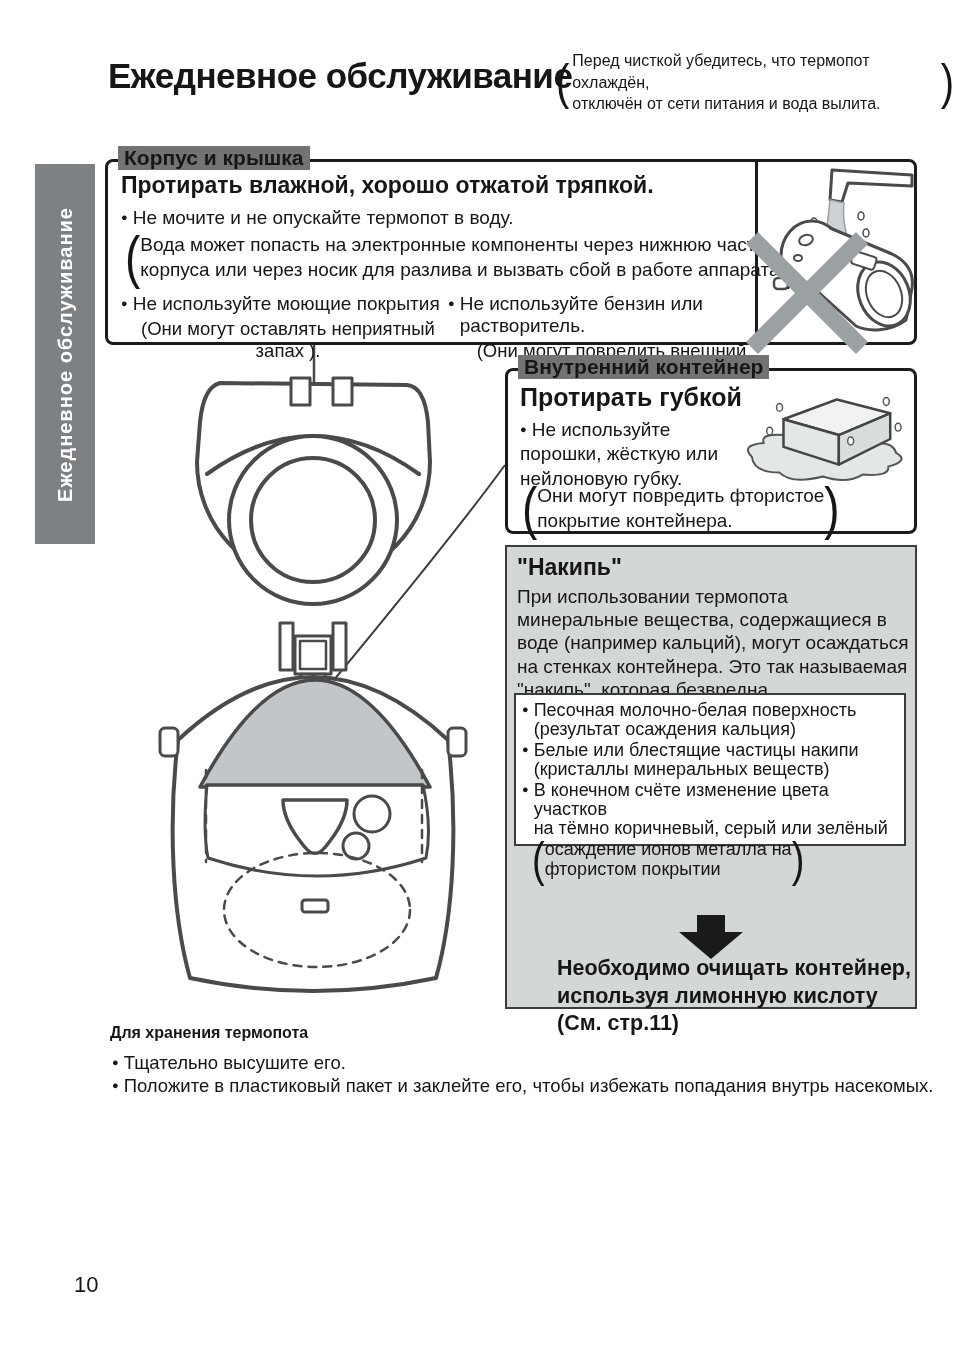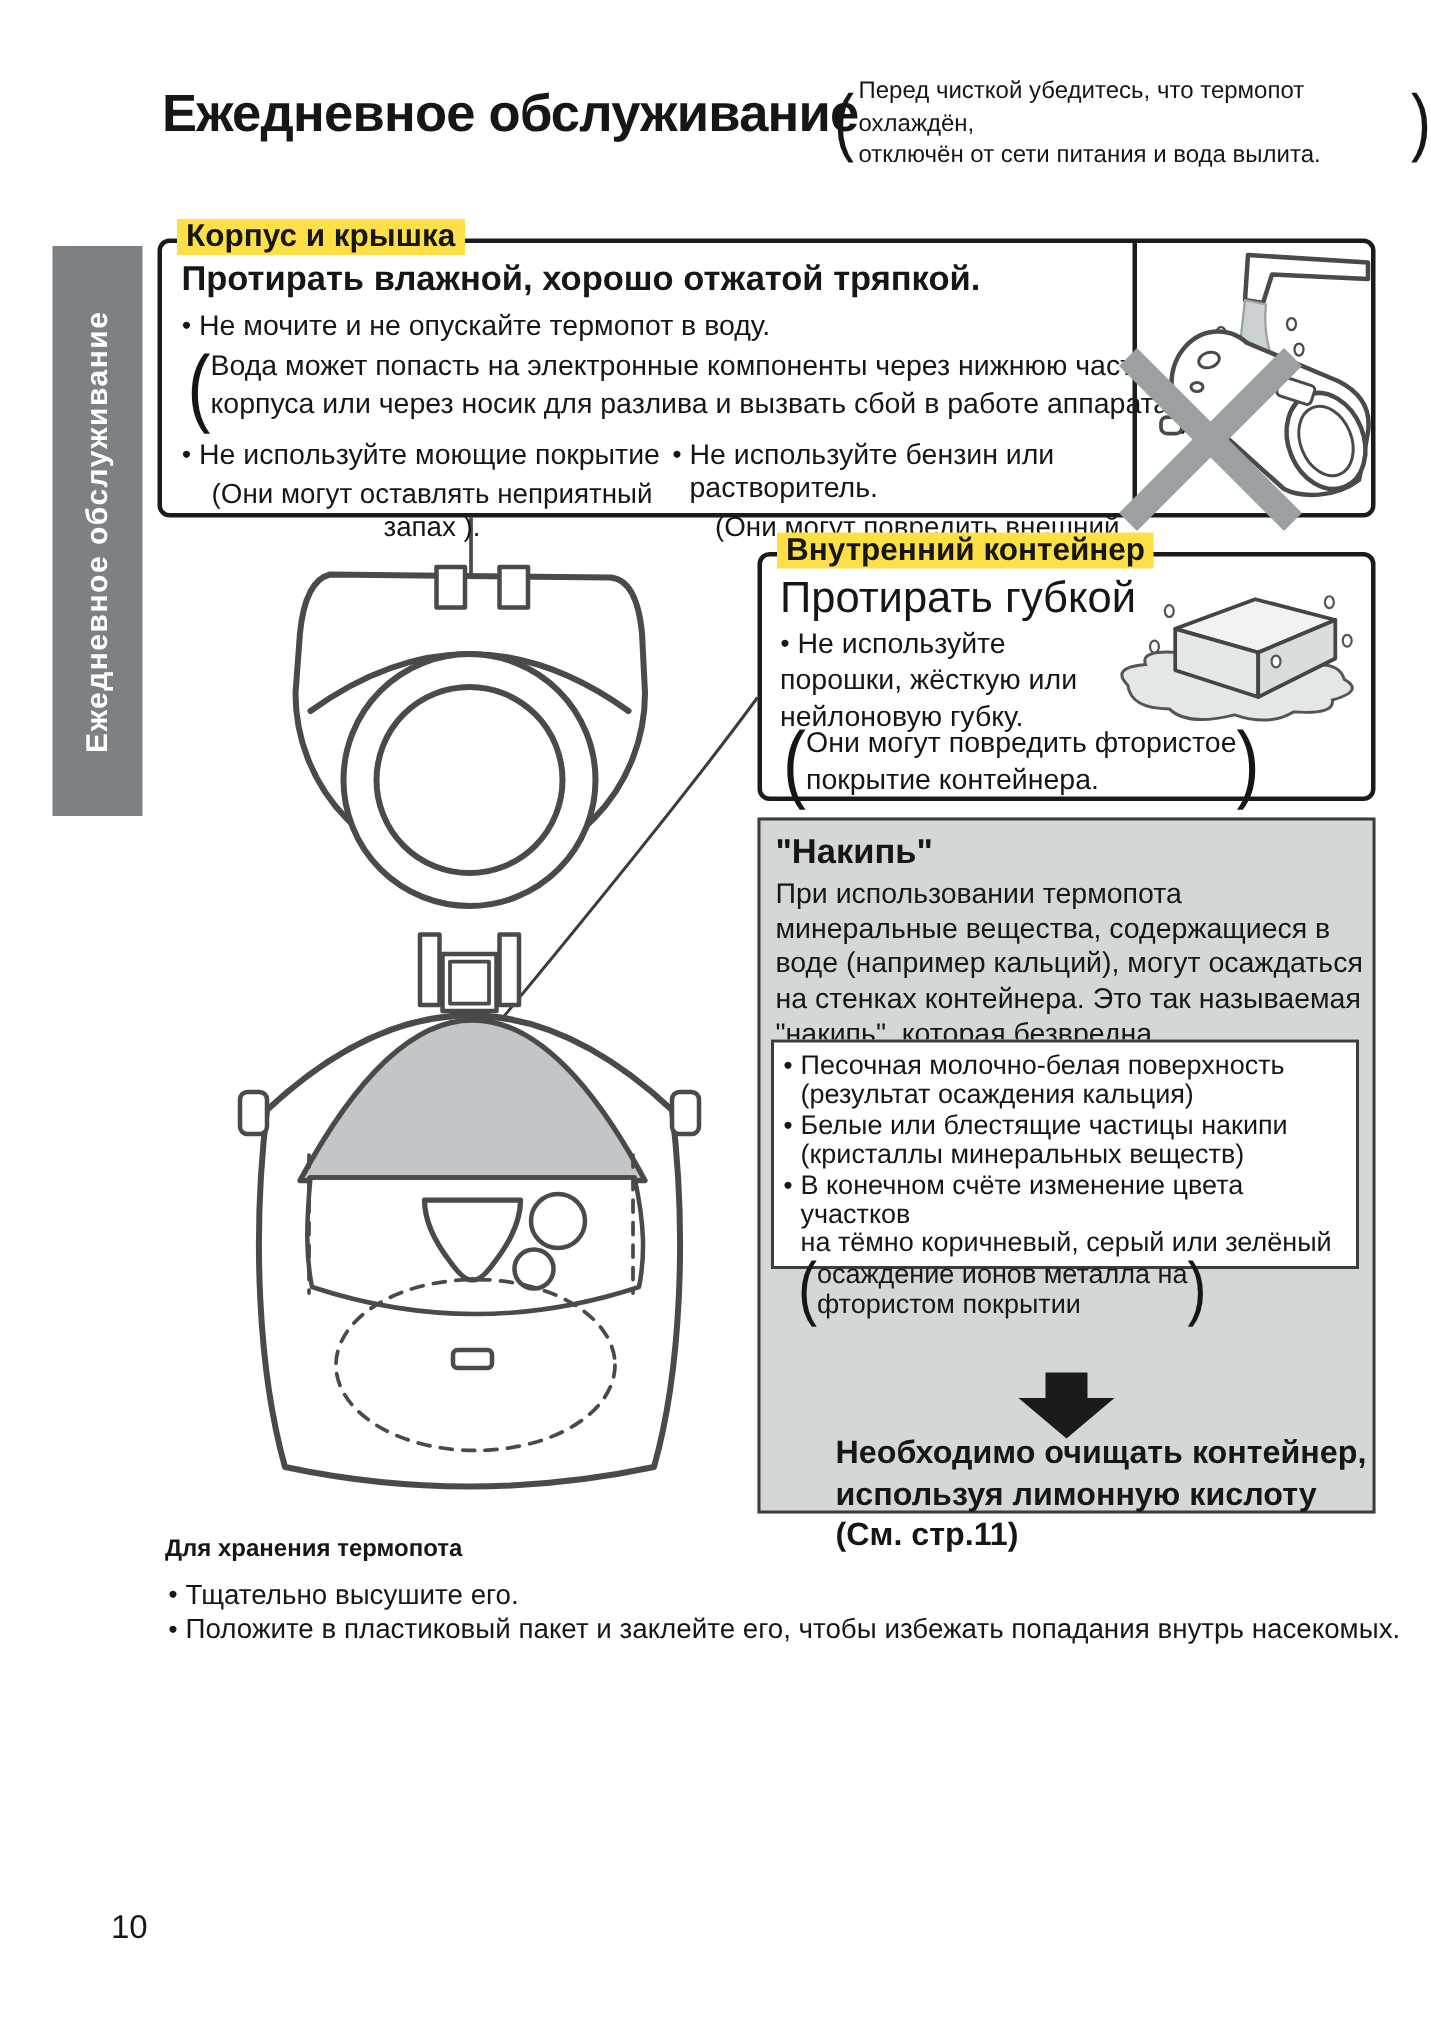--- a/index.html
+++ b/index.html
@@ -25,28 +25,28 @@
     display:flex; align-items:center; justify-content:center;
   }
   .side-tab span {
     writing-mode:vertical-rl; transform:rotate(180deg);
     color:#ffffff; font-weight:bold; font-size:20px; letter-spacing:1px;
   }
 
   
   .frame { position:absolute; border:3px solid #1b1b1b; border-radius:8px; background:#fff; }
   .frame .legend {
-    position:absolute; top:-16px; left:10px; background:#fde047;
+    position:absolute; top:-16px; left:10px; background:#737373;
     padding:0 6px; font-size:21px; font-weight:bold; white-space:nowrap;
   }
   .box1 { left:105px; top:159px; width:812px; height:186px; }
   .box2 { left:505px; top:368px; width:412px; height:166px; }
 
   .h-bold-23 { font-size:23px; font-weight:bold; }
-  .h-bold-24 { font-size:29px; font-weight:normal; }
+  .h-bold-24 { font-size:25px; font-weight:bold; }
   .t19 { font-size:19px; }
   .t18 { font-size:18px; }
   .bullet-line { display:flex; align-items:baseline; }
   .dot { font-size:11px; margin-right:5px; position:relative; top:-3px; }
   .pgroup { display:flex; align-items:center; }
   .pgroup .plines { line-height:1.33; }
 
   .box1-divider { position:absolute; top:-1px; bottom:-1px; right:156px; width:3px; background:#1b1b1b; }
   .box1-illus { position:absolute; top:0; right:0; width:154px; height:180px; overflow:visible; }
   svg { overflow:visible; }
@@ -114,21 +114,21 @@
     <div class="plines t19">
       <div>Вода может попасть на электронные компоненты через нижнюю часть</div>
       <div>корпуса или через носик для разлива и вызвать сбой в работе аппарата.</div>
     </div>
     <span class="bigparen paren-46">)</span>
   </div>
 
   <div class="abs" style="left:13px; top:131px; width:322px;">
     <div class="bullet-line t19">
       <span class="dot">●</span>
-      <span>Не используйте моющие покрытие</span>
+      <span>Не используйте моющие покрытия</span>
     </div>
     <div class="t185" style="margin-left:12px; margin-top:3px;">(Они могут оставлять неприятный запах ).</div>
   </div>
 
   <div class="abs" style="left:340px; top:131px; width:315px;">
     <div class="bullet-line t19">
       <span class="dot">●</span>
       <span>Не используйте бензин или растворитель.</span>
     </div>
     <div class="t185" style="margin-left:12px; margin-top:3px;">(Они могут повредить внешний вид ).</div>

